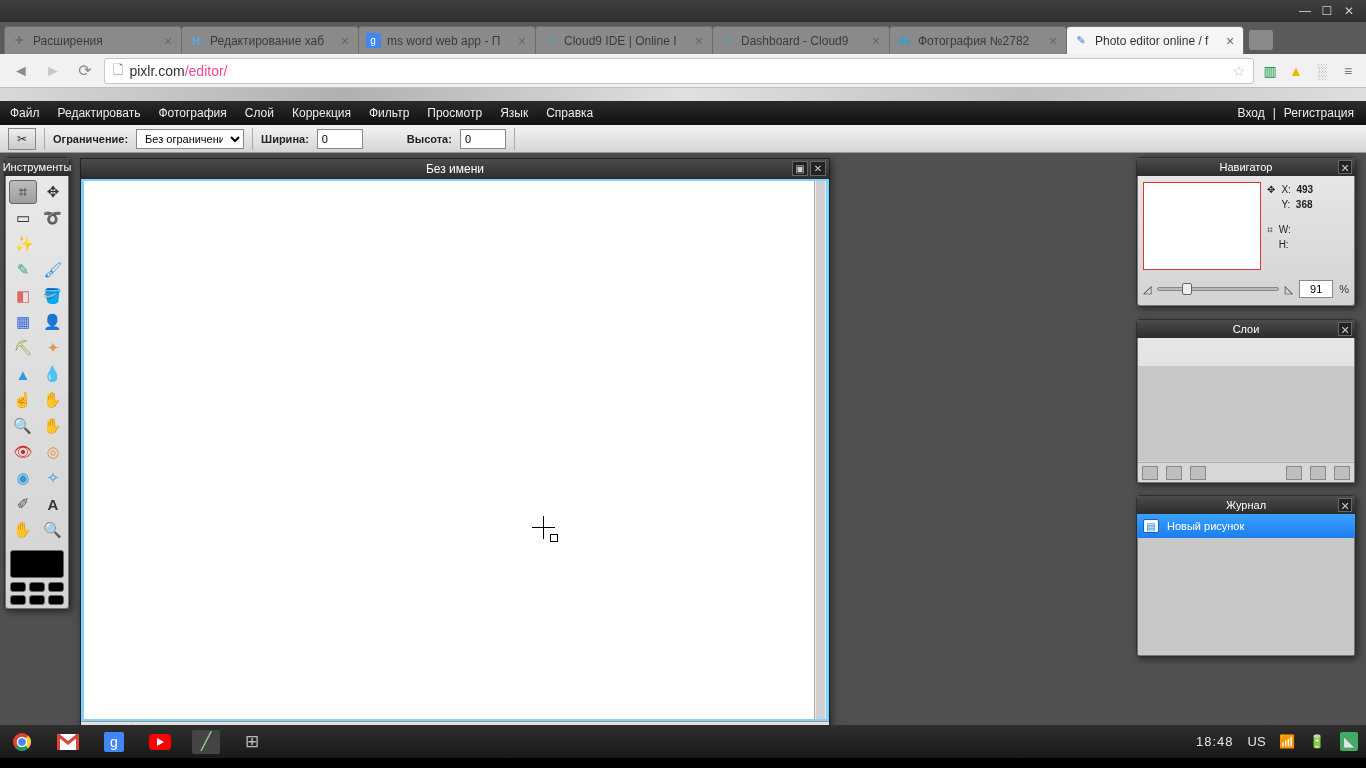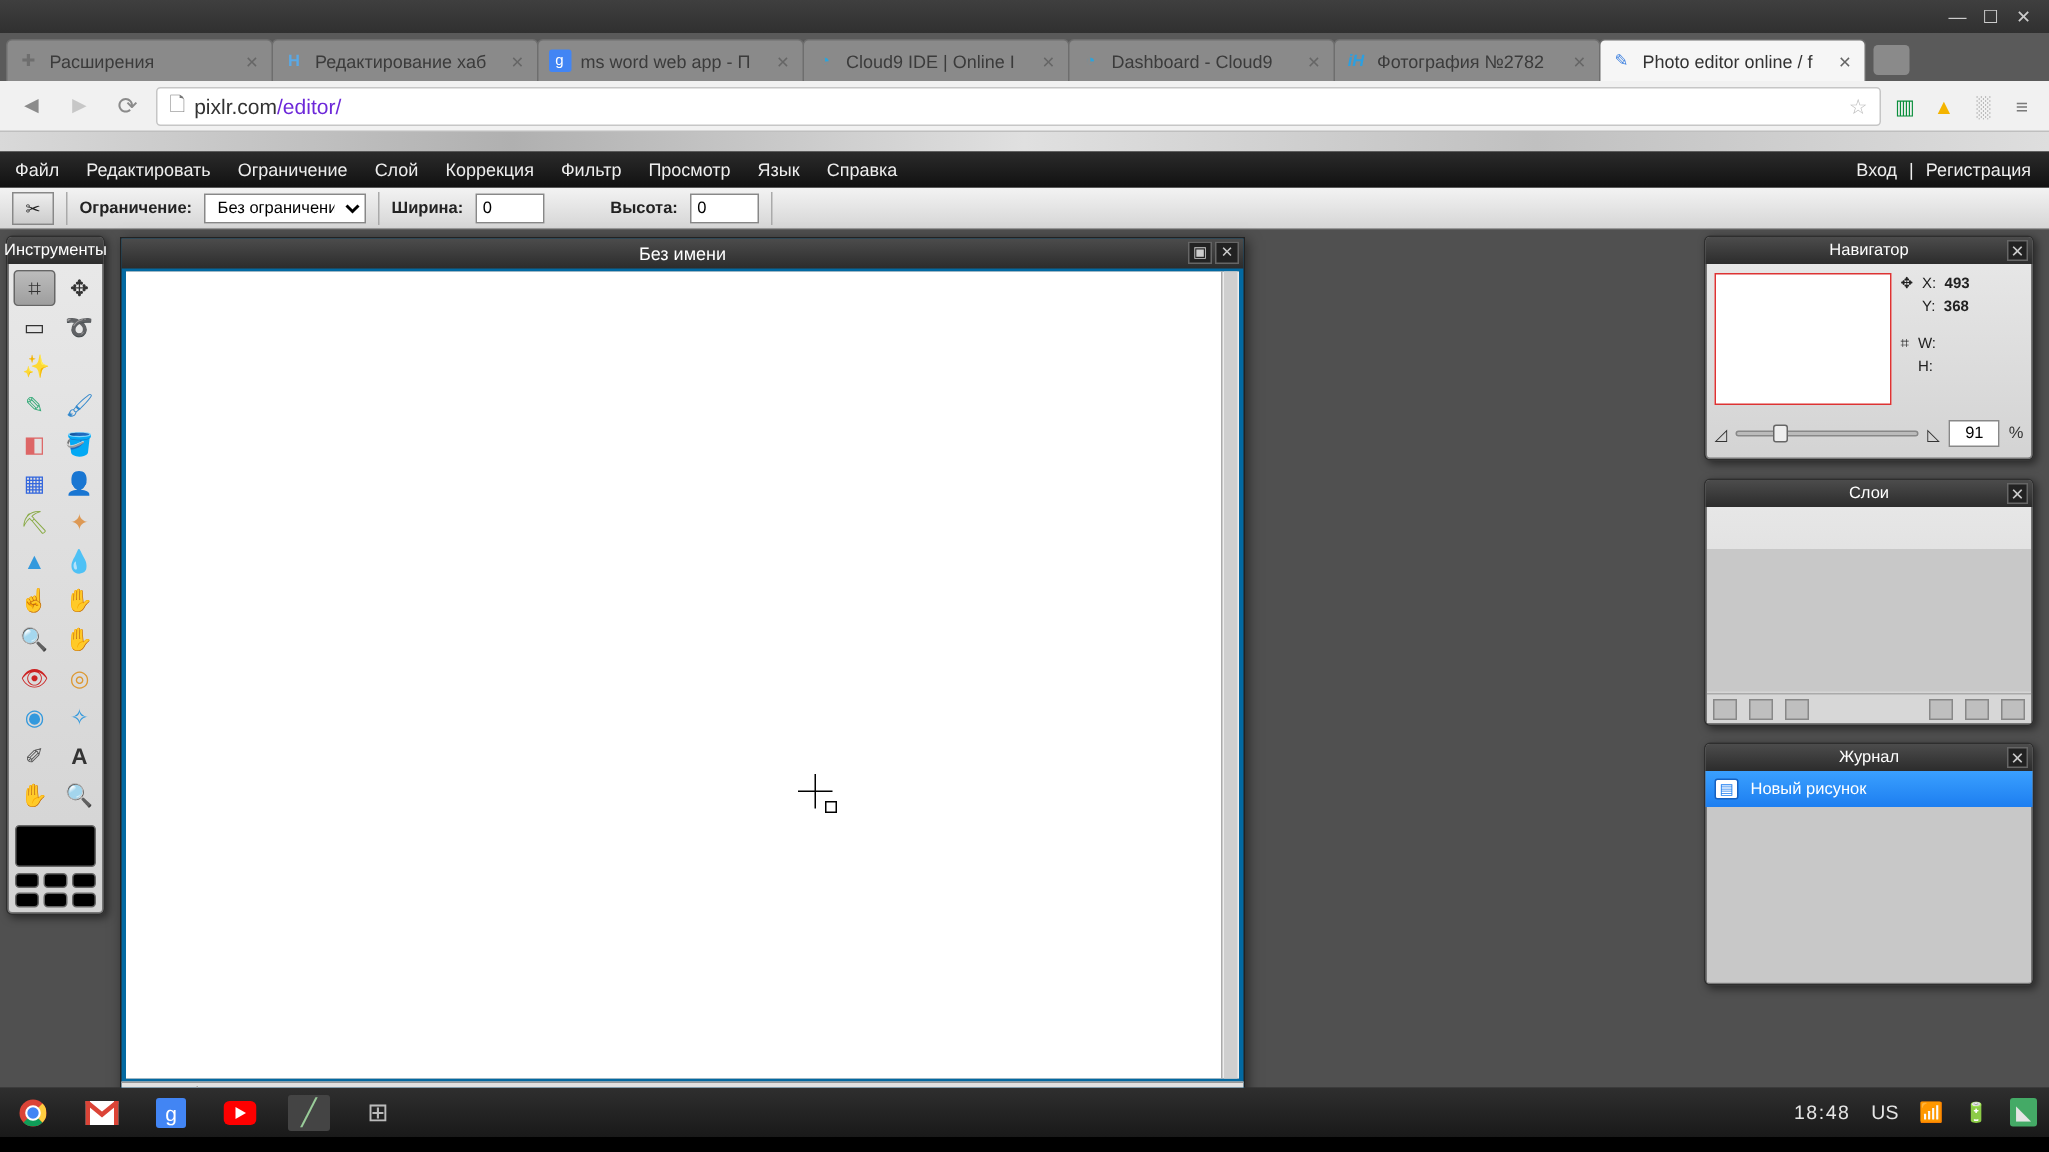--- a/index.html
+++ b/index.html
@@ -17,21 +17,21 @@
 .tab .tlabel { white-space:nowrap; overflow:hidden; text-overflow:ellipsis; flex:1; }
 .tab .close { width:14px; height:14px; color:#666; font-size:14px; flex-shrink:0; text-align:center; line-height:14px; }
 .newtab { width:24px; height:20px; background:#8a8a8a; border-radius:3px; margin:0 6px 4px 6px; }
 
 
 .addrbar { height:34px; background:#f1f1f1; display:flex; align-items:center; padding:0 8px; gap:6px; border-bottom:1px solid #bfbfbf; }
 .navbtn { width:26px; height:26px; display:flex; align-items:center; justify-content:center; color:#8b8b8b; font-size:16px; cursor:pointer; }
 .omnibox { flex:1; height:26px; background:#fff; border:1px solid #c6c6c6; border-radius:3px; display:flex; align-items:center; padding:0 8px; font-size:14px; color:#333; }
 .omnibox .secure { color:#777; font-size:13px; margin-right:6px; }
 .omnibox .host { color:#333; }
-.omnibox .path { color:#6d28d9; }
+.omnibox .path { color:#ec4899; }
 .omnibox .star { margin-left:auto; color:#bbb; }
 .ext-icon { width:20px; height:20px; display:flex; align-items:center; justify-content:center; font-size:14px; }
 
 
 .app { position:relative; height:637px; background:#505050; overflow:hidden; font-size:12px; color:#ddd; }
 
 
 .app-head { height:13px; background:linear-gradient(90deg,#d9d9d9,#b0b0b0,#e0e0e0,#c0c0c0,#dedede); }
 
 
@@ -61,21 +61,21 @@
 .toolgrid { display:grid; grid-template-columns:28px 28px; gap:2px; padding:4px; }
 .toolbtn { width:28px; height:24px; display:flex; align-items:center; justify-content:center; border-radius:3px; cursor:pointer; font-size:15px; color:#333; }
 .toolbtn.active { background:linear-gradient(#bcbcbc,#9e9e9e); border:1px solid #666; }
 .toolbtn.wand   { grid-column:1/3; justify-content:flex-start; padding-left:6px; }
 .swatch-area { padding:4px; }
 .swatch-main { width:54px; height:28px; background:#000; border:1px solid #666; margin:0 auto; border-radius:3px; }
 .swatch-mini { display:grid; grid-template-columns:repeat(3,16px); gap:3px; margin:4px auto 0; width:54px; }
 .swatch-mini div { height:10px; background:#000; border:1px solid #666; border-radius:3px; }
 
 
-.docwin { position:absolute; left:80px; top:5px; width:750px; height:580px; background:#0369a1; border:1px solid #222; box-shadow:2px 2px 8px rgba(0,0,0,.5); }
+.docwin { position:absolute; left:80px; top:5px; width:750px; height:580px; background:#7dd3fc; border:1px solid #222; box-shadow:2px 2px 8px rgba(0,0,0,.5); }
 .docwin .dtitle { height:20px; background:linear-gradient(#4c4c4c,#2c2c2c); color:#fff; font-size:12px; display:flex; align-items:center; justify-content:center; position:relative; }
 .docwin .dbtns { position:absolute; right:3px; top:2px; display:flex; gap:2px; }
 .docwin .dbtns div { width:16px; height:15px; background:#222; border:1px solid #666; color:#ccc; font-size:10px; text-align:center; line-height:13px; }
 .docwin .canv-wrap { position:absolute; left:3px; right:3px; top:22px; bottom:18px; background:#777; }
 .docwin .canvas { position:absolute; left:0; top:0; right:12px; bottom:0; background:#fff; }
 .docwin .vscroll { position:absolute; right:0; top:0; width:12px; bottom:0; background:#ededed; border-left:1px solid #aaa; }
 .docwin .vscroll .thumb { position:absolute; left:1px; right:1px; top:0; height:100%; background:#cfcfcf; }
 .docwin .statusb { position:absolute; left:0; right:0; bottom:0; height:16px; background:#e2e2e2; border-top:1px solid #999; font-size:11px; color:#333; display:flex; align-items:center; }
 .docwin .statusb .z { width:32px; text-align:right; padding-right:3px; }
 .docwin .statusb .pct { padding:0 4px; border-right:1px solid #aaa; }
@@ -197,21 +197,21 @@
   <div class="ext-icon" style="color:#888">░</div>
   <div class="ext-icon" style="color:#7a7a7a">≡</div>
 </div>
 
 <div class="app">
   <div class="app-head"></div>
 
   <div class="menubar">
     <span class="mitem">Файл</span>
     <span class="mitem">Редактировать</span>
-    <span class="mitem">Ограничение</span>
+    <span class="mitem">Фотография</span>
     <span class="mitem">Слой</span>
     <span class="mitem">Коррекция</span>
     <span class="mitem">Фильтр</span>
     <span class="mitem">Просмотр</span>
     <span class="mitem">Язык</span>
     <span class="mitem">Справка</span>
     <div class="right">
       <span>Вход</span>
       <span>|</span>
       <span>Регистрация</span>

